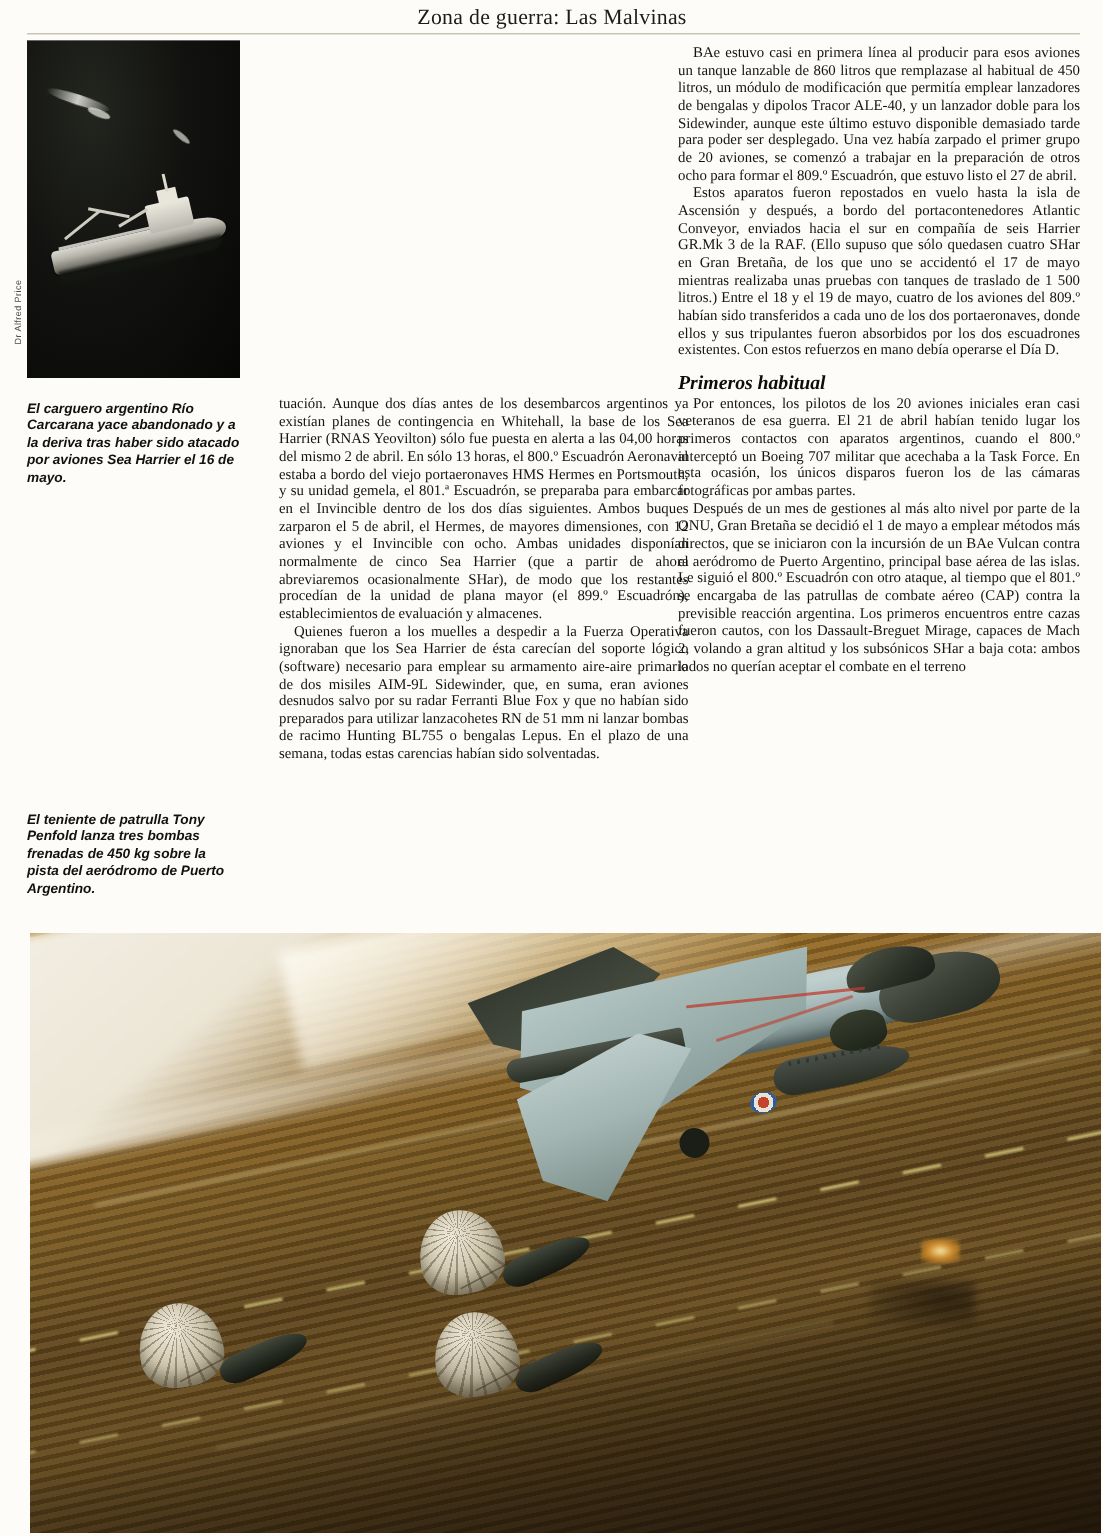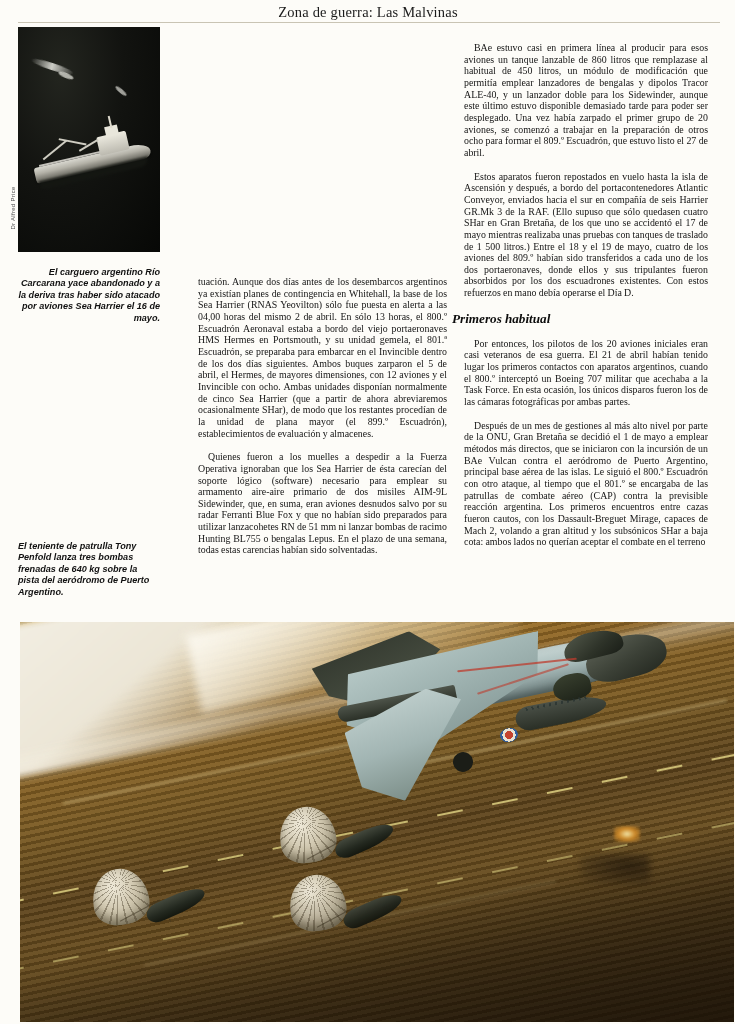--- a/index.html
+++ b/index.html
@@ -184,37 +184,37 @@
     position: absolute;
     left: 18px;
     width: 142px;
     font-family: "Liberation Sans", sans-serif;
     font-weight: bold;
     font-style: italic;
     font-size: 9.1px;
     line-height: 11.4px;
     color: #111111;
   }
-  #caption-1 { top: 267px; text-align: right; }
+  #caption-1 { top: 267px; }
   #caption-2 { top: 541px; }
 
   
   .col {
     position: absolute;
     font-family: "Liberation Serif", serif;
     font-size: 9.9px;
     line-height: 11.65px;
     text-align: justify;
     color: #141414;
     -webkit-hyphens: none;
     hyphens: none;
     word-spacing: -0.2px;
   }
   .col p {
-    margin: 12px;
+    margin: 0;
     text-indent: 10px;
   }
   .col p.noindent { text-indent: 0; }
 
   #col-left {
     left: 186px;
     top: 264px;
     width: 273px;
   }
   #col-right {
@@ -557,21 +557,21 @@
       <div class="bridge"></div>
       <div class="mast"></div>
       <div class="crane-a"></div>
       <div class="crane-b"></div>
       <div class="crane-c"></div>
     </div>
   </div>
 
   <div class="caption" id="caption-1">El carguero argentino Río Carcarana yace abandonado y a la deriva tras haber sido atacado por aviones Sea Harrier el 16 de mayo.</div>
 
-  <div class="caption" id="caption-2">El teniente de patrulla Tony Penfold lanza tres bombas frenadas de 640 kg sobre la pista del aeródromo de Puerto Argentino.</div>
+  <div class="caption" id="caption-2">El teniente de patrulla Tony Penfold lanza tres bombas frenadas de 450 kg sobre la pista del aeródromo de Puerto Argentino.</div>
 
   <div class="col" id="col-left">
     <p class="noindent">tuación. Aunque dos días antes de los desembarcos argentinos ya existían planes de contingencia en Whitehall, la base de los Sea Harrier (RNAS Yeovilton) sólo fue puesta en alerta a las 04,00 horas del mismo 2 de abril. En sólo 13 horas, el 800.º Escuadrón Aeronaval estaba a bordo del viejo portaeronaves HMS Hermes en Portsmouth, y su unidad gemela, el 801.ª Escuadrón, se preparaba para embarcar en el Invincible dentro de los dos días siguientes. Ambos buques zarparon el 5 de abril, el Hermes, de mayores dimensiones, con 12 aviones y el Invincible con ocho. Ambas unidades disponían normalmente de cinco Sea Harrier (que a partir de ahora abreviaremos ocasionalmente SHar), de modo que los restantes procedían de la unidad de plana mayor (el 899.º Escuadrón), establecimientos de evaluación y almacenes.</p>
     <p>Quienes fueron a los muelles a despedir a la Fuerza Operativa ignoraban que los Sea Harrier de ésta carecían del soporte lógico (software) necesario para emplear su armamento aire-aire primario de dos misiles AIM-9L Sidewinder, que, en suma, eran aviones desnudos salvo por su radar Ferranti Blue Fox y que no habían sido preparados para utilizar lanzacohetes RN de 51 mm ni lanzar bombas de racimo Hunting BL755 o bengalas Lepus. En el plazo de una semana, todas estas carencias habían sido solventadas.</p>
   </div>
 
   <div class="col" id="col-right">
     <p>BAe estuvo casi en primera línea al producir para esos aviones un tanque lanzable de 860 litros que remplazase al habitual de 450 litros, un módulo de modificación que permitía emplear lanzadores de bengalas y dipolos Tracor ALE-40, y un lanzador doble para los Sidewinder, aunque este último estuvo disponible demasiado tarde para poder ser desplegado. Una vez había zarpado el primer grupo de 20 aviones, se comenzó a trabajar en la preparación de otros ocho para formar el 809.º Escuadrón, que estuvo listo el 27 de abril.</p>
     <p>Estos aparatos fueron repostados en vuelo hasta la isla de Ascensión y después, a bordo del portacontenedores Atlantic Conveyor, enviados hacia el sur en compañía de seis Harrier GR.Mk 3 de la RAF. (Ello supuso que sólo quedasen cuatro SHar en Gran Bretaña, de los que uno se accidentó el 17 de mayo mientras realizaba unas pruebas con tanques de traslado de 1 500 litros.) Entre el 18 y el 19 de mayo, cuatro de los aviones del 809.º habían sido transferidos a cada uno de los dos portaeronaves, donde ellos y sus tripulantes fueron absorbidos por los dos escuadrones existentes. Con estos refuerzos en mano debía operarse el Día D.</p>
     <div class="subhead">Primeros habitual</div>

